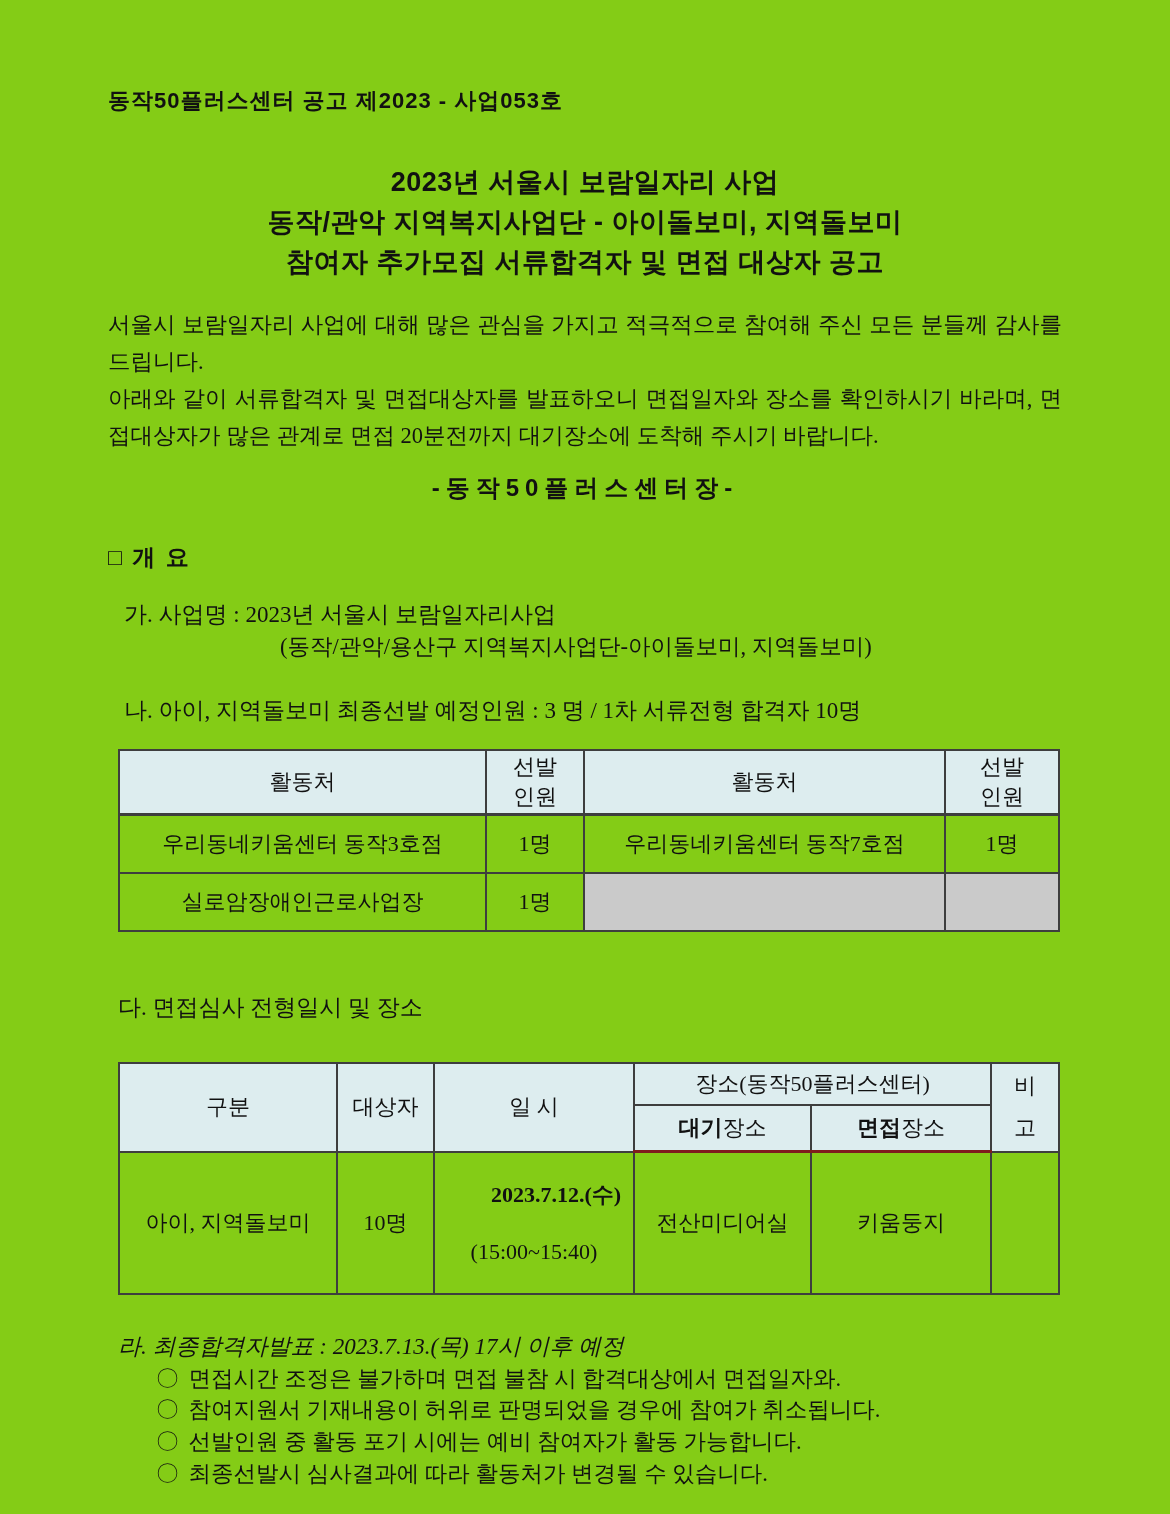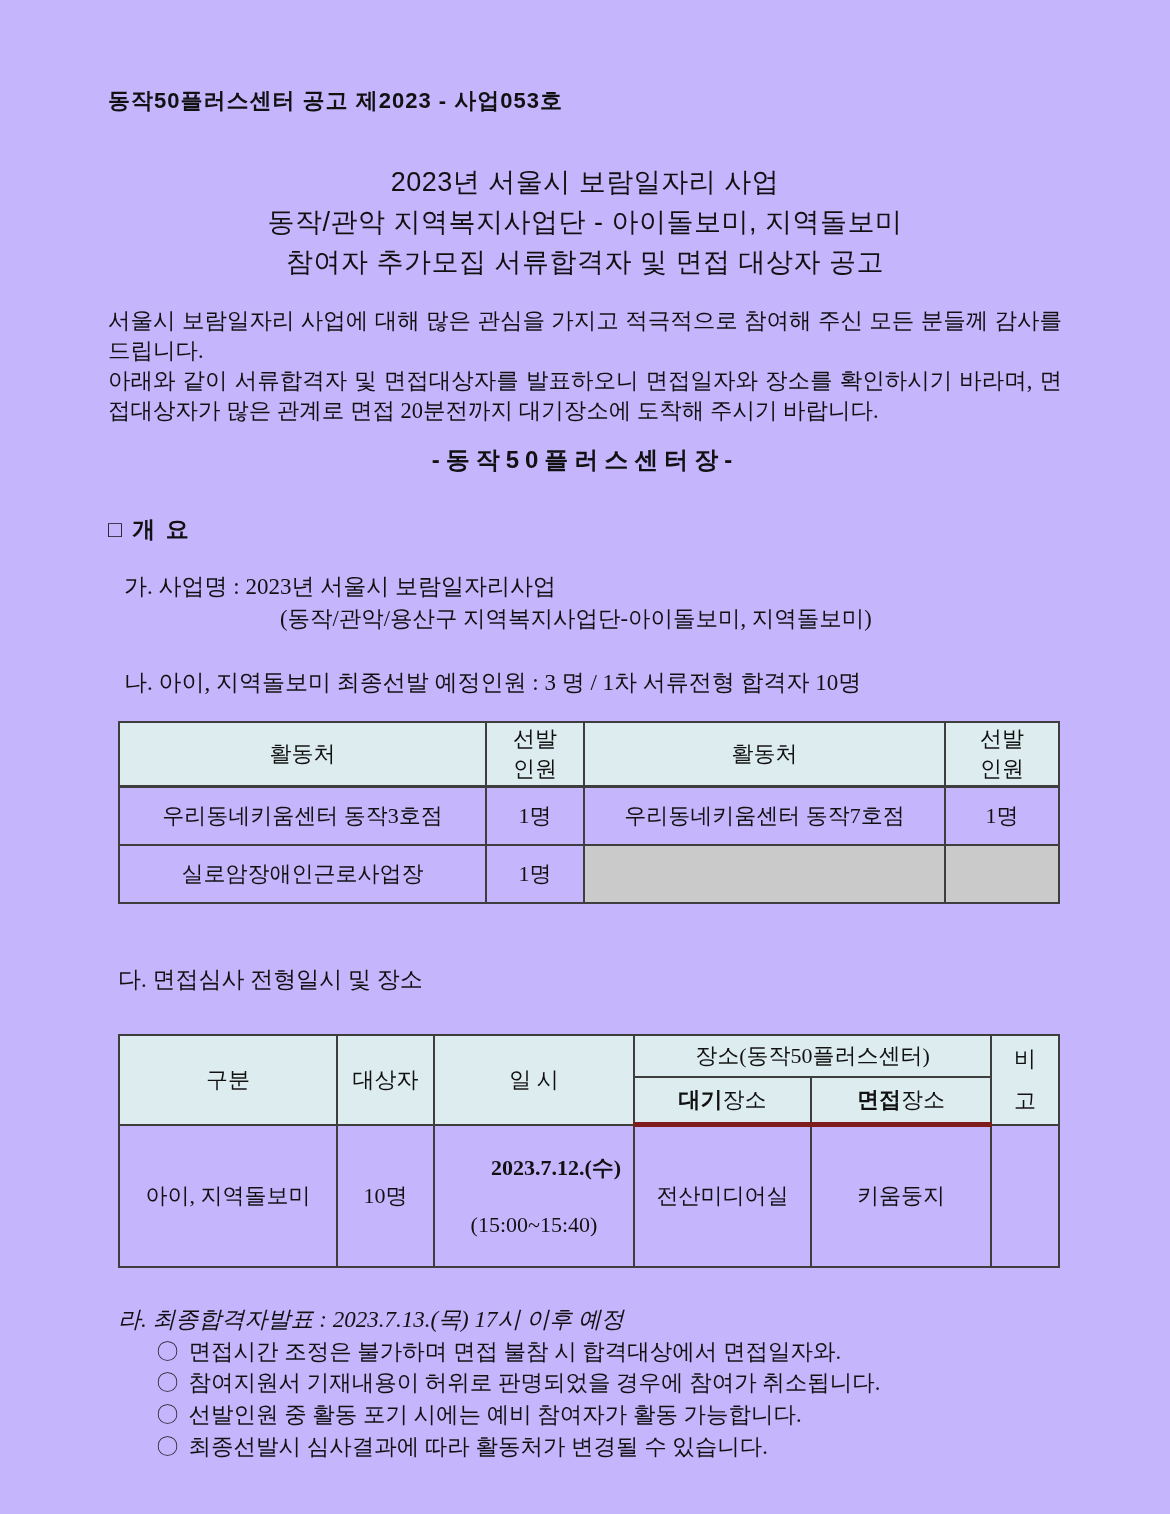--- a/index.html
+++ b/index.html
@@ -1,44 +1,44 @@
 <!DOCTYPE html>
 <html><head>
 <meta charset="utf-8">
 <style>
   html,body { margin:0; padding:0; background:#ffffff; }
   .page {
     position:relative;
     width:1170px; height:1514px;
     box-sizing:border-box;
     padding:86px 108px 0 108px;
-    background:#c4b5fd;
+    background:#84cc16;
     color:#111111;
     font-family:"Liberation Serif","DejaVu Serif",serif;
     overflow:hidden;
   }
   .doc-number {
     font-family:"Liberation Sans","DejaVu Sans",sans-serif;
     font-weight:bold;
     font-size:22px;
     letter-spacing:1px;
   }
   .title-block {
     margin-top:46px;
     text-align:center;
     font-family:"Liberation Sans","DejaVu Sans",sans-serif;
-    font-weight:normal;
+    font-weight:bold;
     font-size:27px;
     line-height:40px;
     letter-spacing:0.5px;
   }
   .intro {
     margin-top:24px;
     font-size:22.5px;
-    line-height:30px;
+    line-height:37px;
     text-align:justify;
   }
   .intro p { margin:0; }
   .signature {
     margin-top:18px;
     text-align:center;
     font-family:"Liberation Sans","DejaVu Sans",sans-serif;
     font-weight:bold;
     font-size:24px;
     letter-spacing:6px;
@@ -76,21 +76,21 @@
   }
   table.doc-table th { background:#ddedef; }
   .t1 { margin-top:22px; }
   .t1 thead th { height:62px; line-height:30px; border-bottom:3px solid #3e3e3e; }
   .t1 td { height:56px; }
   td.cell-left { text-align:left; padding-left:14px; }
   td.cell-gray { background:#cacaca; }
 
   .t2 { margin-top:38px; }
   .t2 tr.h1 th { height:40px; }
-  .t2 tr.h2 th { height:44px; border-bottom:5px solid #7f1d1d; }
+  .t2 tr.h2 th { height:44px; border-bottom:3px solid #7f1d1d; }
   .t2 th.note-head { line-height:42px; }
   .t2 td { height:82px; }
   .t2 .date-line { font-weight:bold; line-height:31px;margin-left:44px; }
   .t2 .time-line { line-height:31px; }
   .bold-part { font-weight:bold; }
 
   .bullets { margin-top:0; padding-left:48px; font-size:22.5px; line-height:31.8px; }
   .bullet-row { display:flex; align-items:flex-start; }
   .bullet-sym { flex:0 0 auto; margin-right:10px; }
   .bullet-txt { flex:1; }

